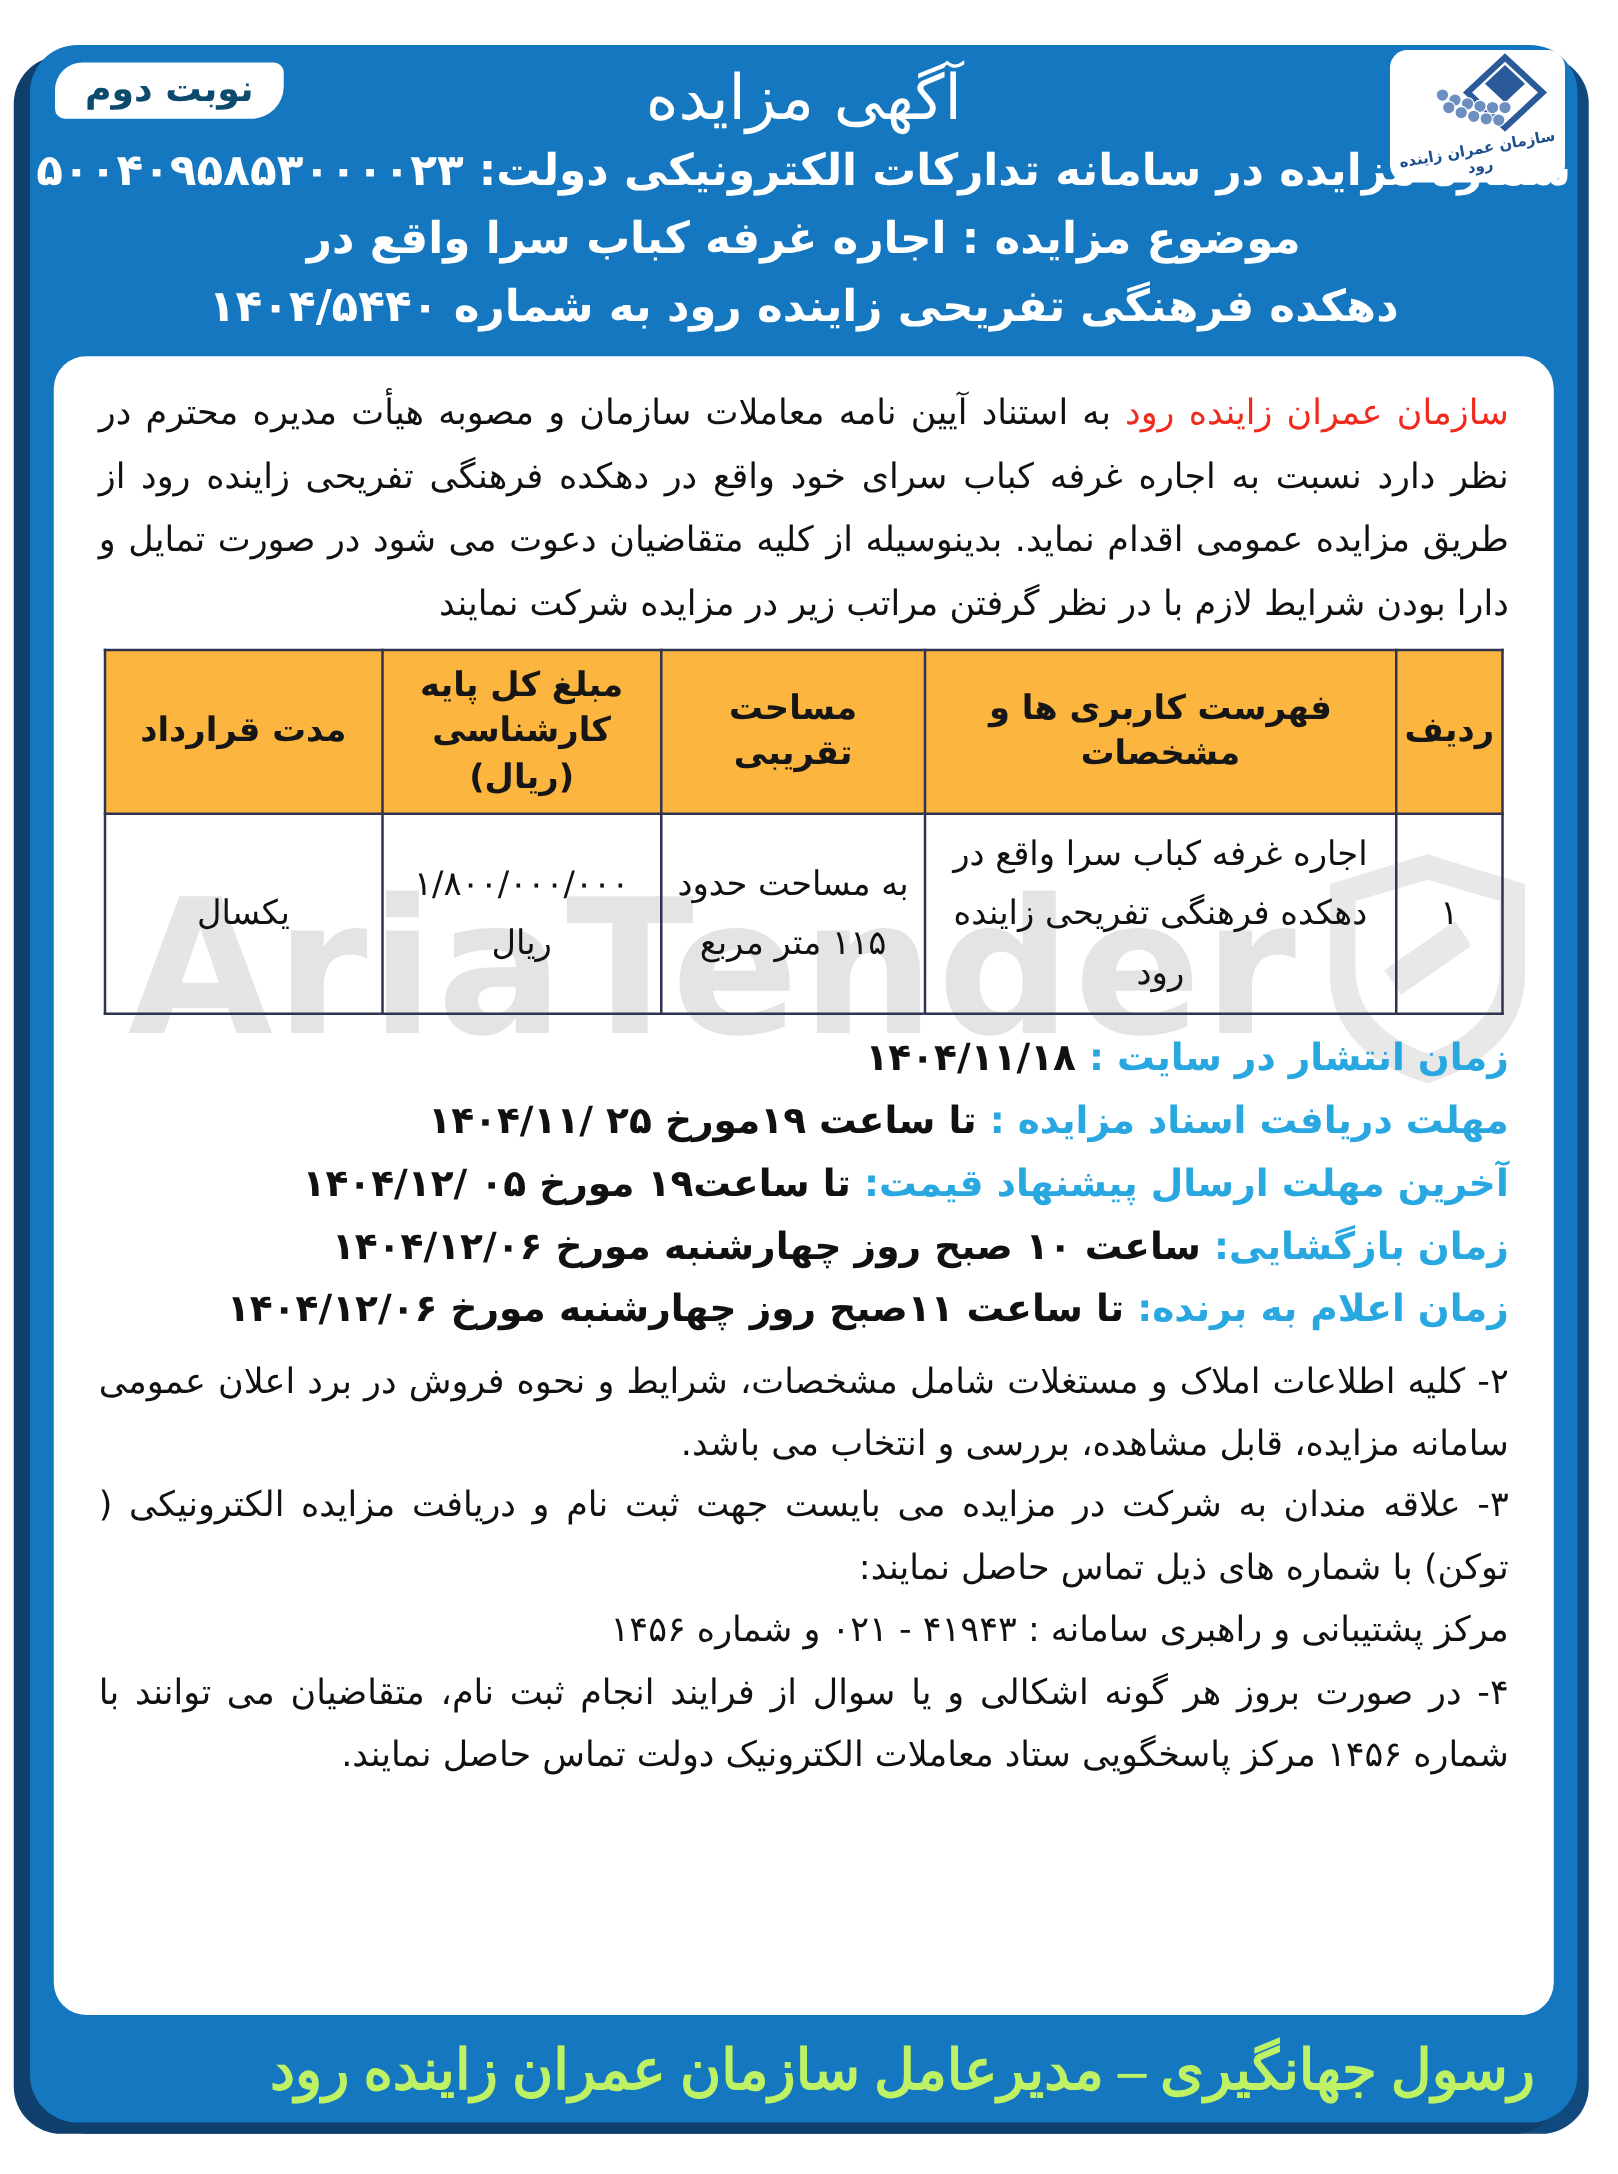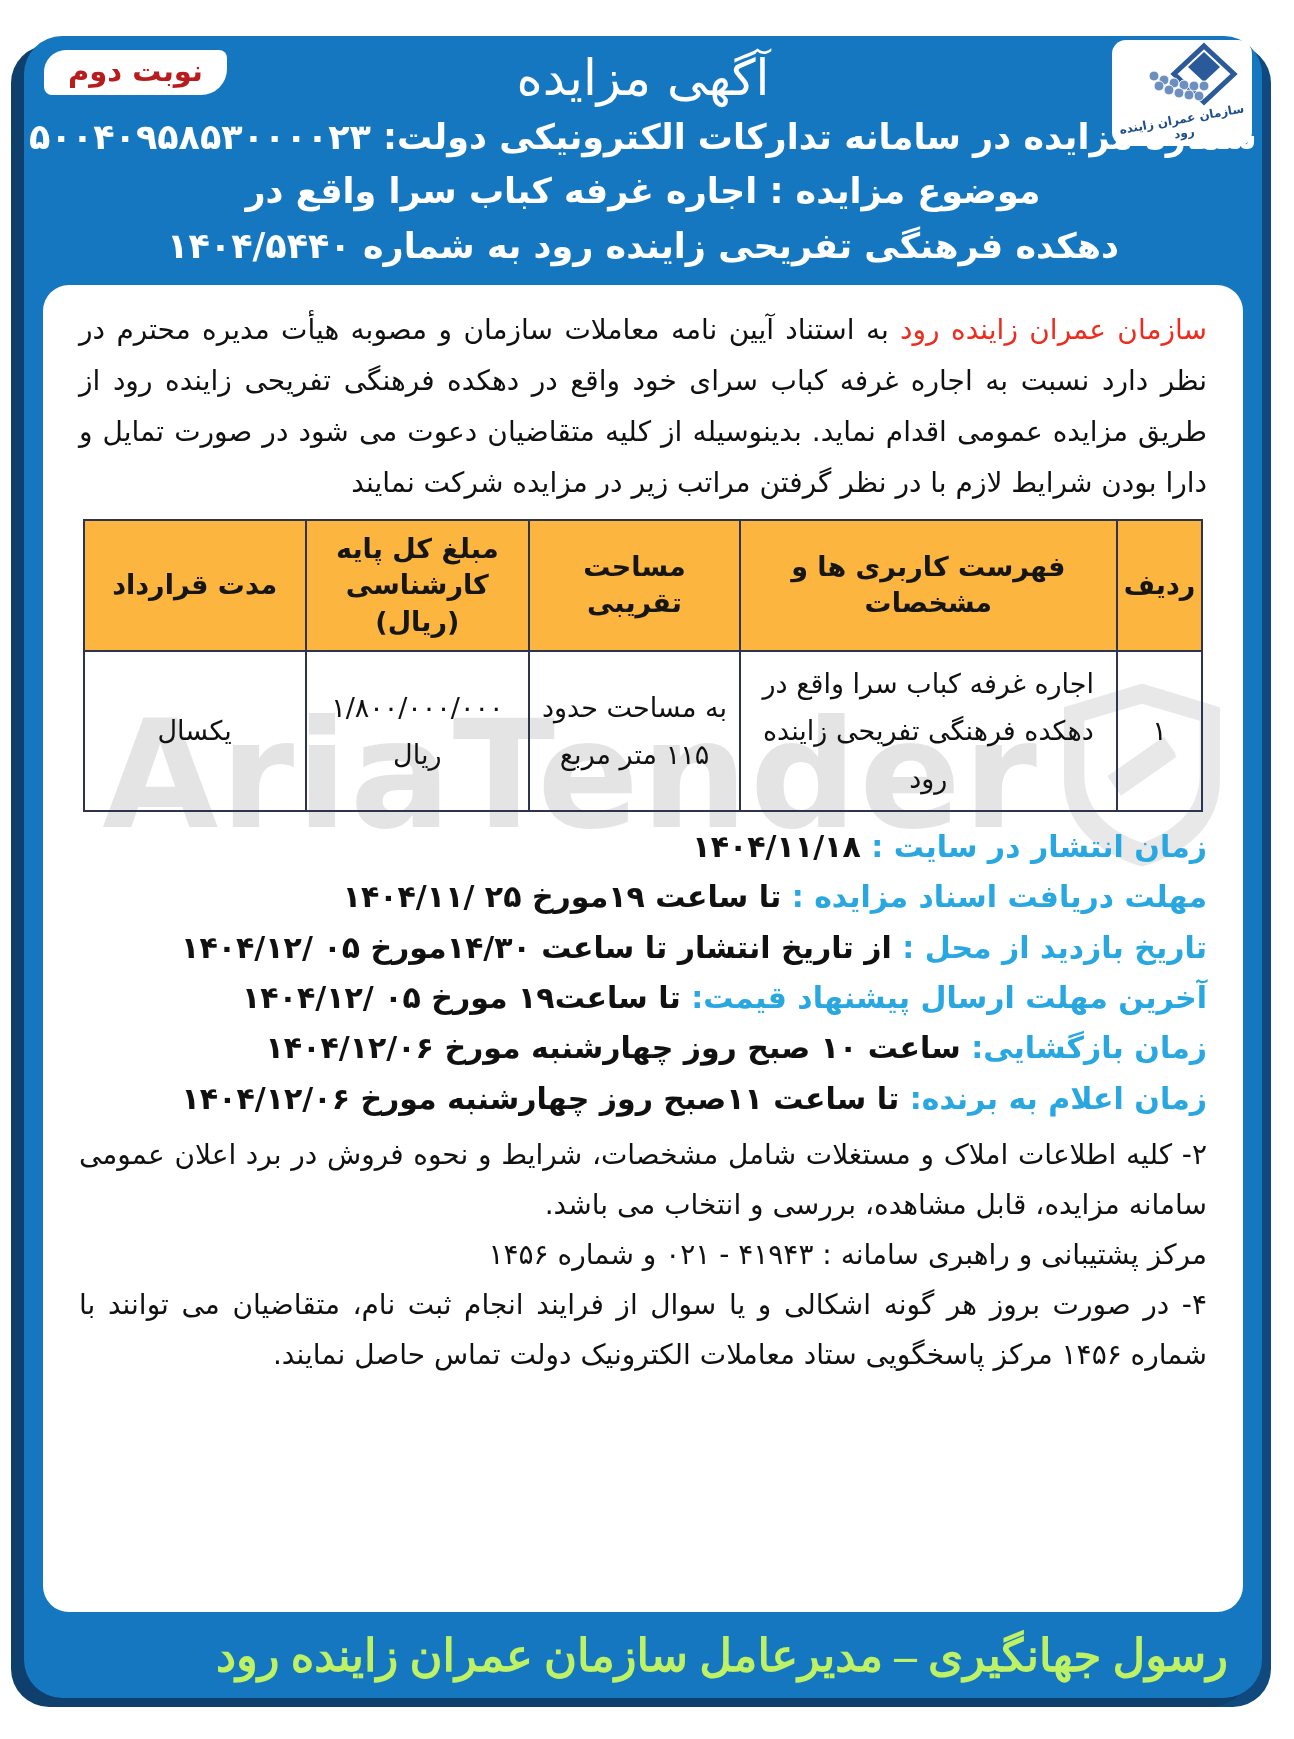--- a/index.html
+++ b/index.html
@@ -10,21 +10,21 @@
     direction:rtl;
   }
   .frame{
     position:absolute;left:24px;top:36px;width:1238px;height:1662px;
     background:#1477c0;border-radius:38px;
     box-shadow:-13px 9px 0 #0e3f6d, 9px 9px 0 #10497e;
   }
   
   .header{position:relative;height:249px;color:#fff;text-align:center;padding-top:10px;box-sizing:border-box;}
   .badge{
-    position:absolute;left:20px;top:14px;background:#ffffff;color:#b91c1c;
+    position:absolute;left:20px;top:14px;background:#ffffff;color:#0c4a6e;
     font-weight:bold;font-size:29px;padding:7px 24px 9px;
     border-radius:22px 8px 26px 8px;line-height:1;
   }
   .logo-box{
     position:absolute;right:10px;top:4px;width:140px;height:106px;
     background:#ffffff;border-radius:14px;overflow:hidden;
   }
   .logo-box svg{display:block;margin:2px auto 0;}
   .logo-script{
     position:absolute;left:6px;bottom:6px;right:4px;
@@ -154,28 +154,28 @@
           <td>به مساحت حدود ۱۱۵ متر مربع</td>
           <td>۱/۸۰۰/۰۰۰/۰۰۰ ریال</td>
           <td>یکسال</td>
         </tr>
       </tbody>
     </table>
 
     <div class="sched">
       <div class="sched-line"><span class="lbl">زمان انتشار در سایت :</span> <span class="val">۱۴۰۴/۱۱/۱۸</span></div>
       <div class="sched-line"><span class="lbl">مهلت دریافت اسناد مزایده :</span> <span class="val">تا ساعت ۱۹مورخ ۲۵ /۱۴۰۴/۱۱</span></div>
-      <div class="sched-line"><span class="lbl">تاریخ بازدید از محل :</span> <span class="val">از تاریخ انتشار تا ساعت ۱۴/۳۰مورخ ۰۵ /۱۴۰۴/۱۲</span></div>
       <div class="sched-line"><span class="lbl">آخرین مهلت ارسال پیشنهاد قیمت:</span> <span class="val">تا ساعت۱۹ مورخ ۰۵ /۱۴۰۴/۱۲</span></div>
       <div class="sched-line"><span class="lbl">زمان بازگشایی:</span> <span class="val">ساعت ۱۰ صبح روز چهارشنبه  مورخ ۱۴۰۴/۱۲/۰۶</span></div>
       <div class="sched-line"><span class="lbl">زمان اعلام به برنده:</span> <span class="val">تا ساعت ۱۱صبح روز چهارشنبه مورخ ۱۴۰۴/۱۲/۰۶</span></div>
     </div>
 
     <div class="notes">
       <p class="note">۲- کلیه اطلاعات املاک و مستغلات شامل مشخصات، شرایط و نحوه فروش در برد اعلان عمومی سامانه مزایده، قابل مشاهده، بررسی و انتخاب می باشد.</p>
+      <p class="note">۳- علاقه مندان به شرکت در مزایده می بایست جهت ثبت نام و دریافت مزایده الکترونیکی ( توکن) با شماره های ذیل تماس حاصل نمایند:</p>
       <p class="note">مرکز پشتیبانی و راهبری سامانه : ۴۱۹۴۳ - ۰۲۱ و شماره ۱۴۵۶</p>
       <p class="note">۴- در صورت بروز هر گونه اشکالی و یا سوال از فرایند انجام ثبت نام، متقاضیان می توانند با شماره ۱۴۵۶ مرکز پاسخگویی ستاد معاملات الکترونیک دولت تماس حاصل نمایند.</p>
     </div>
 
   </div>
 
   <div class="footer">
     <span>رسول جهانگیری – مدیرعامل سازمان عمران زاینده رود</span>
   </div>
 

